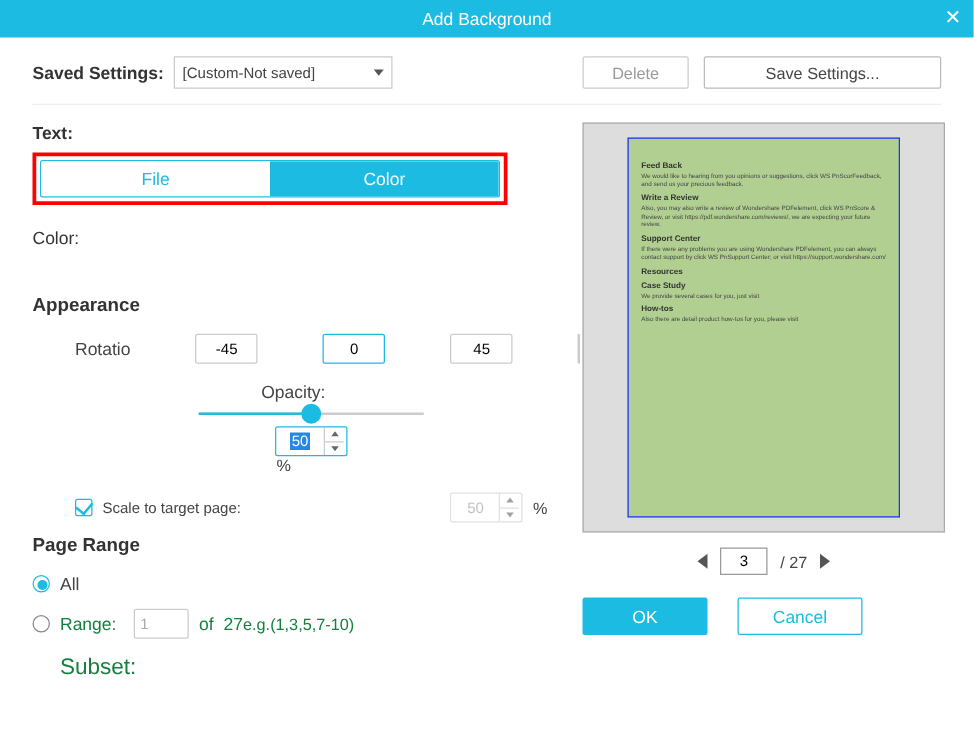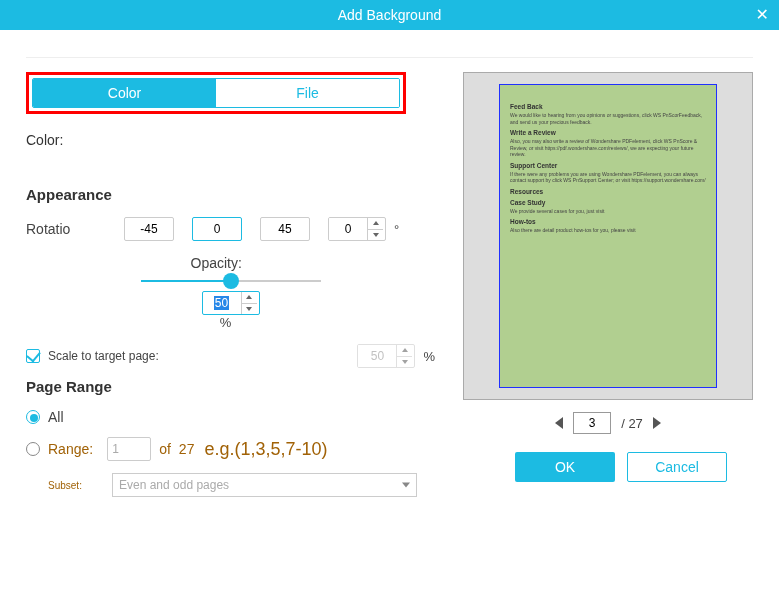--- a/index.html
+++ b/index.html
@@ -41,57 +41,75 @@
   .slider-track { position:absolute; top:50%; left:0; right:0; height:2px; background:#ccc; transform:translateY(-50%);}
   .slider-fill { position:absolute; top:50%; left:0; height:2px; background:#1cbbe2; transform:translateY(-50%);}
   .slider-thumb { position:absolute; top:50%; width:16px; height:16px; background:#1cbbe2; border-radius:50%; transform:translate(-50%,-50%); cursor:pointer;}
   .chk { display:inline-flex; align-items:center; cursor:pointer;}
   .chk .box { width:14px; height:14px; border:1.5px solid #1cbbe2; border-radius:2px; margin-right:8px; position:relative;}
   .chk .box.checked::after { content:""; position:absolute; left:2px; top:-1px; width:7px; height:10px; border-right:2px solid #1cbbe2; border-bottom:2px solid #1cbbe2; transform:rotate(40deg);}
   .radio { display:inline-flex; align-items:center; cursor:pointer; margin-right:14px;}
   .radio .circ { width:14px; height:14px; border:1.5px solid #1cbbe2; border-radius:50%; margin-right:8px; position:relative;}
   .radio .circ.on::after { content:""; position:absolute; left:3px; top:3px; width:8px; height:8px; background:#1cbbe2; border-radius:50%;}
   .radio.off .circ { border-color:#888;}
-  .disabled { color:#a16207;}
+  .disabled { color:#15803d;}
   .subset-select { height:24px; border:1px solid #ccc; width:305px; font-size:12px; padding:0 18px 0 6px; position:relative; display:inline-flex; align-items:center; color:#aaa; cursor:pointer;}
   .subset-select .caret { position:absolute; right:6px; top:50%; transform:translateY(-50%); border-left:4px solid transparent; border-right:4px solid transparent; border-top:5px solid #888;}
   .main-flex { display:flex; }
   .left-col { width:430px; }
   .right-col { flex:1; padding-left:10px;}
   .preview-box { width:290px; height:328px; background:#ddd; border:1px solid #aaa; display:flex; align-items:center; justify-content:center; margin-left:auto; margin-top:0;}
   .page { width:218px; height:304px; background:#b1cf90; border:1.5px solid #2030ff; position:relative; padding:14px 10px; font-size:6px; color:#333;}
   .page .h { font-weight:700; font-size:6.5px; margin:4px 0 2px 0;}
   .page .t { font-size:5px; line-height:1.3; color:#444; margin-bottom:4px;}
   .nav { display:flex; align-items:center; justify-content:center; gap:10px; margin-top:12px;}
   .nav .tri-l { border-top:6px solid transparent; border-bottom:6px solid transparent; border-right:8px solid #555; cursor:pointer;}
   .nav .tri-r { border-top:6px solid transparent; border-bottom:6px solid transparent; border-left:8px solid #555; cursor:pointer;}
   .nav input { width:38px; height:22px; border:1px solid #999; text-align:center; font-size:12px;}
-  .footer { display:flex; justify-content:flex-end; gap:12px; padding:18px 26px 0 0;}
+  .footer { display:flex; justify-content:flex-start; gap:24px; padding:18px 26px 0 0;}
   .btn-primary { width:100px; height:30px; background:#1cbbe2; color:#fff; border:0; font-size:14px; border-radius:2px; cursor:pointer; display:inline-flex; align-items:center; justify-content:center;}
   .btn-secondary { width:100px; height:30px; background:#fff; color:#1cbbe2; border:1px solid #1cbbe2; font-size:14px; border-radius:2px; cursor:pointer; display:inline-flex; align-items:center; justify-content:center;}
-  .rowgap > * { margin-right:18px;}
+  .rowgap > * { margin-right:18px;margin-left:34px;}
   .sel-hl { background:#2687e8; color:#fff; padding:0 1px;}
 </style>
 </head>
 <body>
 
 <div class="titlebar">
   <span class="title">Add Background</span>
   <span class="close">✕</span>
 </div>
 
 <div class="content">
+  <div class="row" style="justify-content:space-between;">
+    <div class="row">
+      <span class="saved-label">Saved Settings:</span>
+      <div class="select" style="width:175px;">
+        <span>[Custom-Not saved]</span>
+        <span class="caret"></span>
+      </div>
+    </div>
+    <div class="row">
+      <div class="btn btn-del">
+          <span>Delete</span>
+        </div>
+      <div class="btn btn-save">
+          <span>Save Settings...</span>
+        </div>
+    </div>
+  </div>
   <hr class="hr">
 
   <div class="main-flex">
     <div class="left-col">
+      <div class="section-label">Text:</div>
       <div class="tabbox-wrap">
         <div class="tabbox">
+          <div class="tab inactive"><span>File</span></div>
           <div class="tab active"><span>Color</span></div>
-          <div class="tab inactive"><span>File</span></div>
         </div>
       </div>
 
       <div class="color-row">
         <span class="lbl">Color:</span>
       </div>
 
       <div class="sect-title">Appearance</div>
 
       <div class="row rowgap" style="margin-bottom:14px;">
@@ -162,29 +180,25 @@
       </div>
 
       <div class="row" style="margin-bottom:12px;">
         <div class="radio off">
           <span class="circ"></span>
           <span class="disabled" style="font-size:14px;">Range:</span>
         </div>
         <input class="small-input disabled" style="width: 44px; color: rgb(170, 170, 170); text-align: left; padding-left: 4px;" value="1">
         <span class="disabled" style="margin:0 8px; font-size:14px;">of</span>
         <span class="disabled" style="font-size:14px;">27</span>
-        <span class="disabled" style="margin-left:10px; font-size:18px;">e.g.(1,3,5,7-10)</span>
+        <span class="disabled" style="margin-left:0; font-size:13px;">e.g.(1,3,5,7-10)</span>
       </div>
 
       <div class="row">
-        <span class="disabled" style="width:64px; margin-left:22px; font-size:10px;">Subset:</span>
-        <div class="subset-select">
-          <span>Even and odd pages</span>
-          <span class="caret"></span>
-        </div>
+        <span class="disabled" style="width:64px; margin-left:22px; font-size:18px;">Subset:</span>
       </div>
     </div>
 
     <div class="right-col">
       <div class="preview-box">
         <div class="page">
           <div class="h">Feed Back</div>
           <div class="t">We would like to hearing from you opinions or suggestions, click WS PnScorFeedback, and send us your precious feedback.</div>
           <div class="h">Write a Review</div>
           <div class="t">Also, you may also write a review of Wondershare PDFelement, click WS PnScore &amp; Review, or visit https://pdf.wondershare.com/reviews/, we are expecting your future review.</div>

